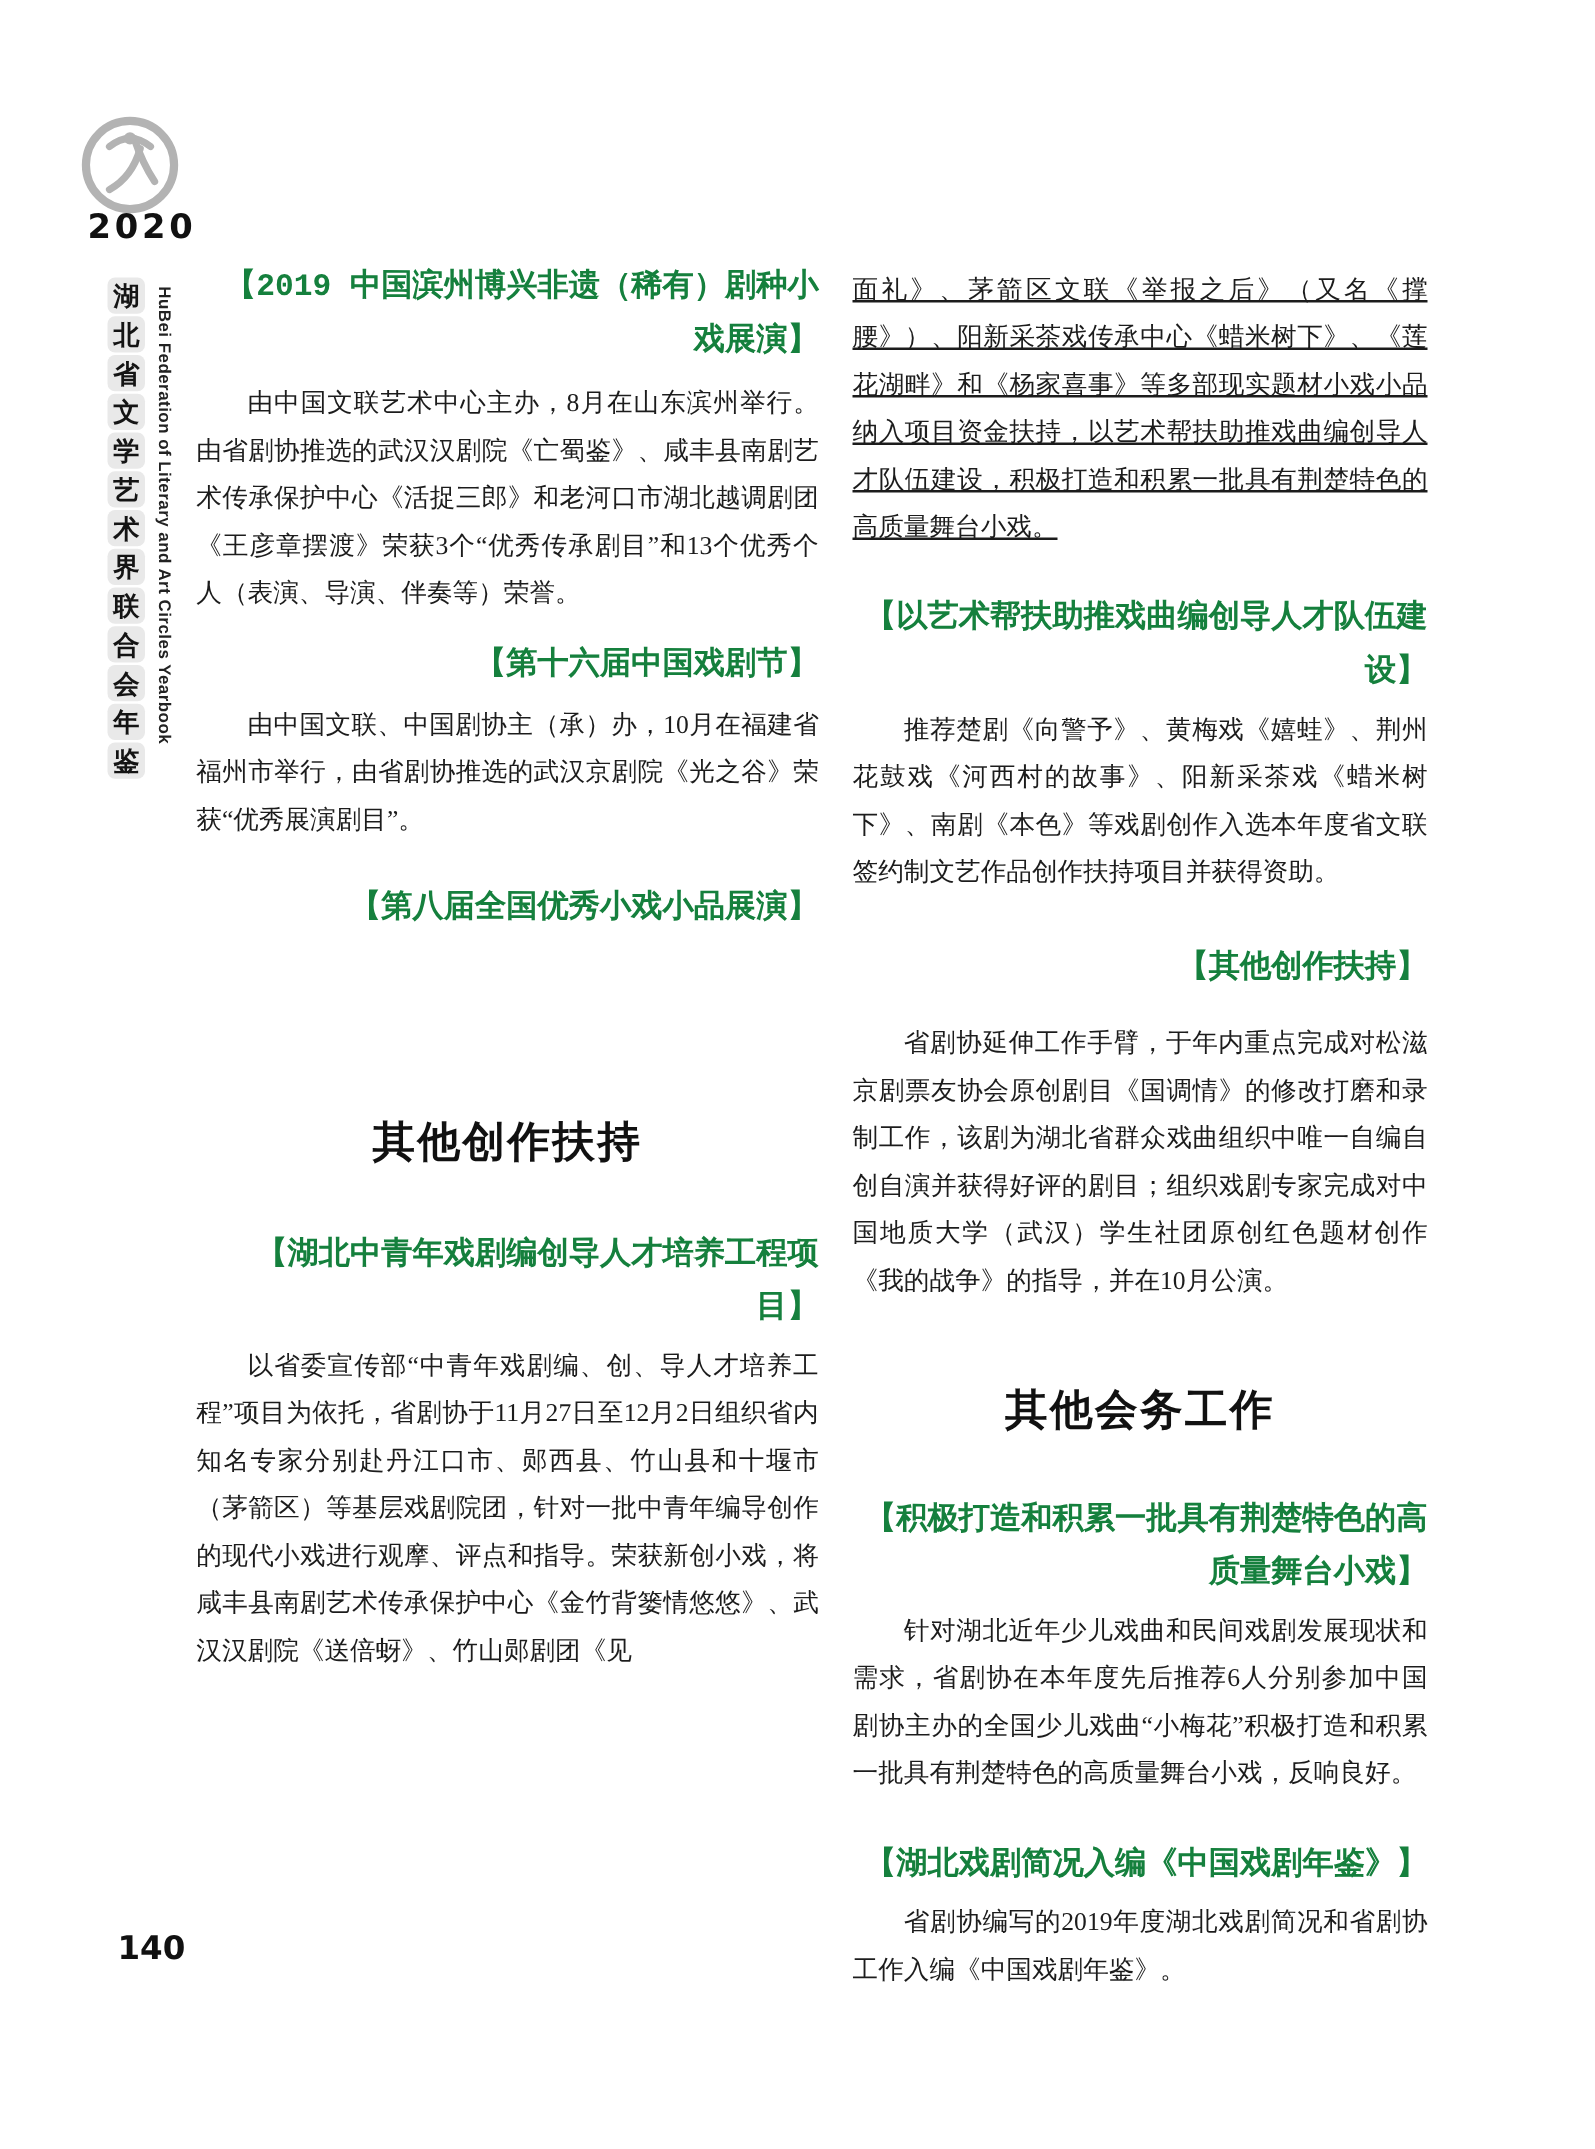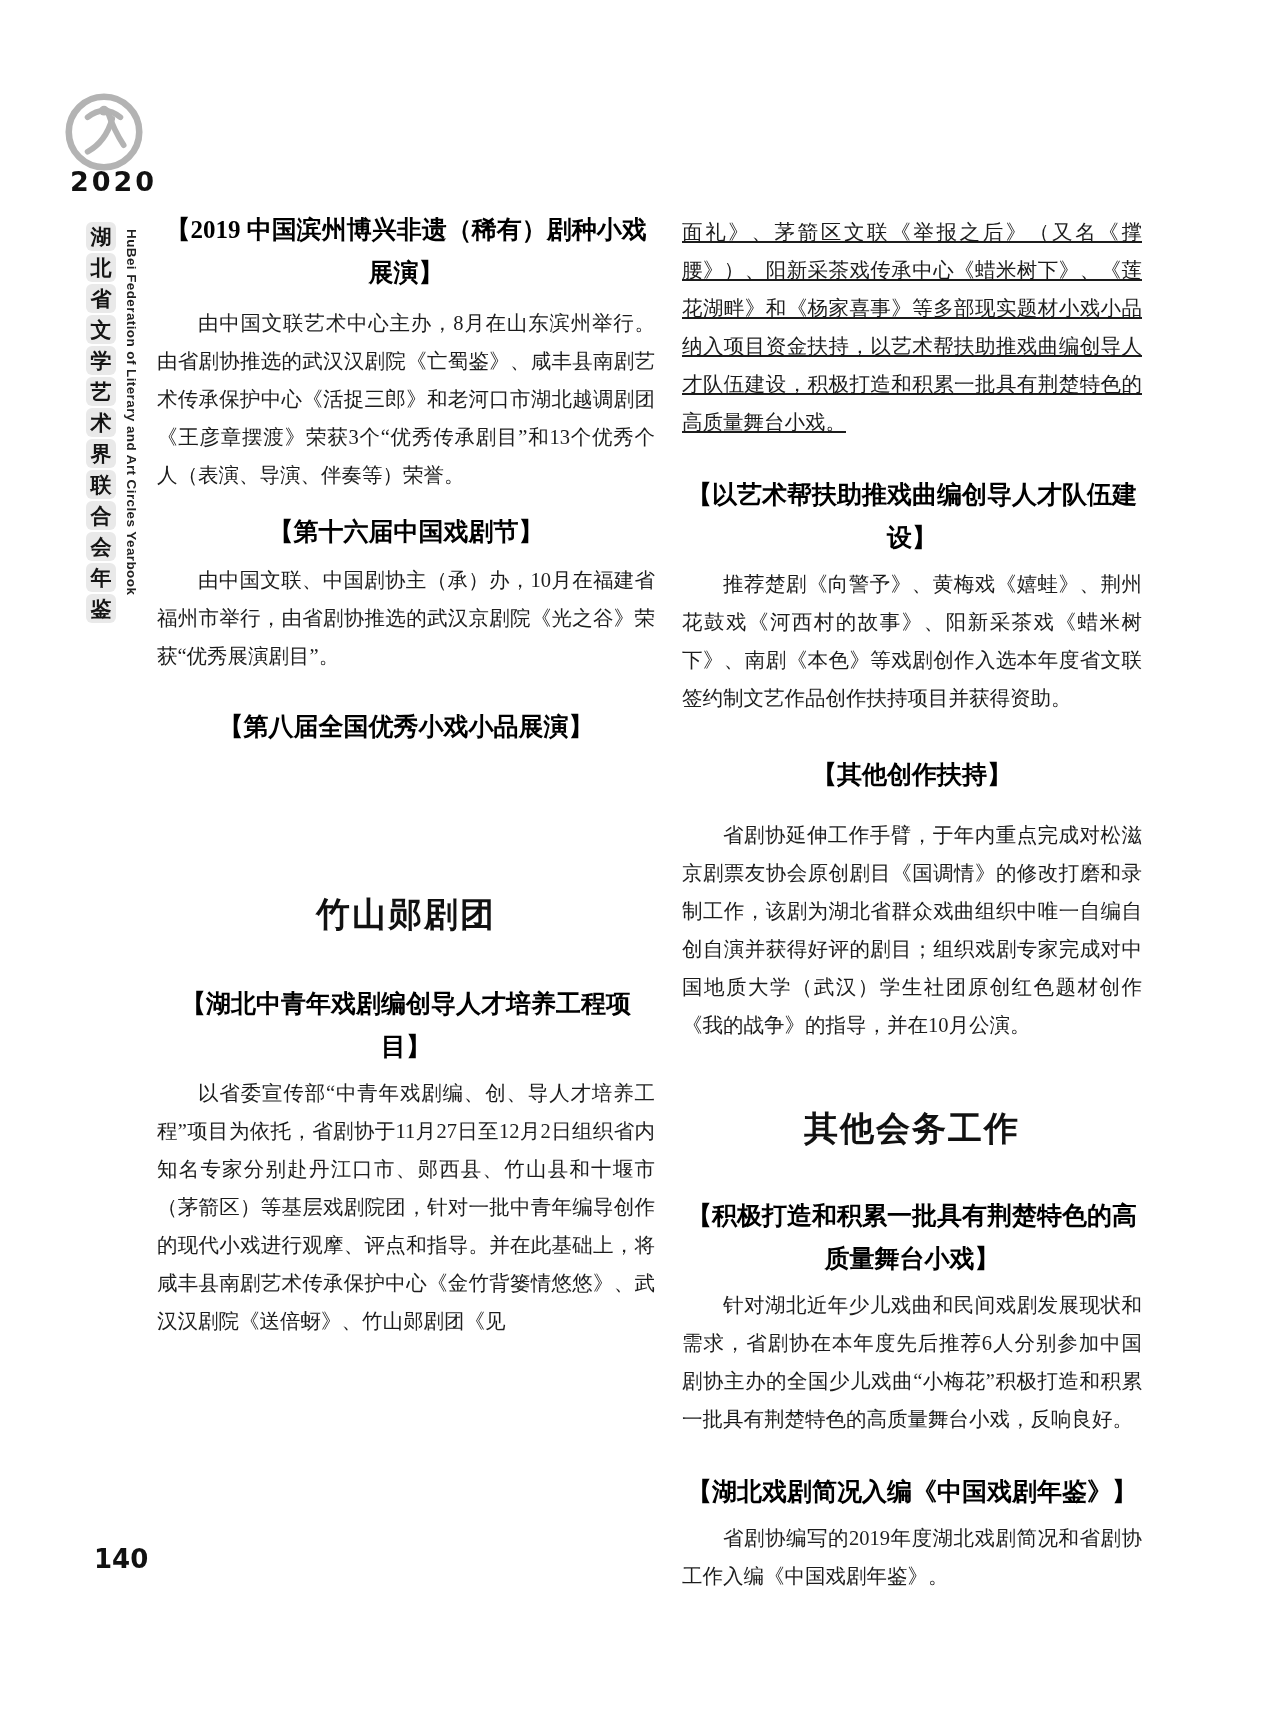--- a/index.html
+++ b/index.html
@@ -27,22 +27,22 @@
     position:absolute; left:139px; top:229px; transform-origin:0 0; transform:rotate(90deg);
     font-family:"Liberation Sans", sans-serif; font-weight:bold; font-size:13.5px;
     letter-spacing:0.4px; color:#222; white-space:nowrap;
   }
 
   
   .col-left  { position:absolute; left:157px; top:208px; width:498px; }
   .col-right { position:absolute; left:682px; top:213px; width:460px; }
 
   .entry-heading {
-    margin:0; font-family:Liberation Serif, serif; font-weight:bold;
-    font-size:25px; line-height:43px; color:#000000; text-align:center;
+    margin:0; font-family:Liberation Mono, monospace; font-weight:bold;
+    font-size:25px; line-height:43px; color:#15803d; text-align:right;
   }
   .body-para {
     margin:0; font-size:20.5px; line-height:38px; text-align:justify;
     text-indent:2em; color:#1c1c1c;
   }
   .body-para.no-indent { text-indent:0;text-decoration:underline; }
   .section-title {
     margin:0; font-family:"Liberation Sans", sans-serif; font-weight:bold;
     font-size:34px; line-height:48px; text-align:center; letter-spacing:2px; color:#111;
   }
@@ -85,24 +85,24 @@
 
   <div class="col-left">
     <h2 class="entry-heading">【2019 中国滨州博兴非遗（稀有）剧种小戏展演】</h2>
     <p class="body-para" style="margin-top:10px">由中国文联艺术中心主办，8月在山东滨州举行。由省剧协推选的武汉汉剧院《亡蜀鉴》、咸丰县南剧艺术传承保护中心《活捉三郎》和老河口市湖北越调剧团《王彦章摆渡》荣获3个“优秀传承剧目”和13个优秀个人（表演、导演、伴奏等）荣誉。</p>
 
     <h2 class="entry-heading" style="margin-top:16px">【第十六届中国戏剧节】</h2>
     <p class="body-para" style="margin-top:8px">由中国文联、中国剧协主（承）办，10月在福建省福州市举行，由省剧协推选的武汉京剧院《光之谷》荣获“优秀展演剧目”。</p>
 
     <h2 class="entry-heading" style="margin-top:30px">【第八届全国优秀小戏小品展演】</h2>
 
-    <h1 class="section-title" style="margin-top:142px">竹山郧剧团</h1>
+    <h1 class="section-title" style="margin-top:142px">其他创作扶持</h1>
 
     <h2 class="entry-heading" style="margin-top:44px">【湖北中青年戏剧编创导人才培养工程项目】</h2>
-    <p class="body-para" style="margin-top:6px">以省委宣传部“中青年戏剧编、创、导人才培养工程”项目为依托，省剧协于11月27日至12月2日组织省内知名专家分别赴丹江口市、郧西县、竹山县和十堰市（茅箭区）等基层戏剧院团，针对一批中青年编导创作的现代小戏进行观摩、评点和指导。并在此基础上，将咸丰县南剧艺术传承保护中心《金竹背篓情悠悠》、武汉汉剧院《送倍蚜》、竹山郧剧团《见</p>
+    <p class="body-para" style="margin-top:6px">以省委宣传部“中青年戏剧编、创、导人才培养工程”项目为依托，省剧协于11月27日至12月2日组织省内知名专家分别赴丹江口市、郧西县、竹山县和十堰市（茅箭区）等基层戏剧院团，针对一批中青年编导创作的现代小戏进行观摩、评点和指导。荣获新创小戏，将咸丰县南剧艺术传承保护中心《金竹背篓情悠悠》、武汉汉剧院《送倍蚜》、竹山郧剧团《见</p>
   </div>
 
   <div class="col-right">
     <p class="body-para no-indent">面礼》、茅箭区文联《举报之后》（又名《撑腰》）、阳新采茶戏传承中心《蜡米树下》、《莲花湖畔》和《杨家喜事》等多部现实题材小戏小品纳入项目资金扶持，以艺术帮扶助推戏曲编创导人才队伍建设，积极打造和积累一批具有荆楚特色的高质量舞台小戏。</p>
 
     <h2 class="entry-heading" style="margin-top:32px">【以艺术帮扶助推戏曲编创导人才队伍建设】</h2>
     <p class="body-para" style="margin-top:6px">推荐楚剧《向警予》、黄梅戏《嬉蛙》、荆州花鼓戏《河西村的故事》、阳新采茶戏《蜡米树下》、南剧《本色》等戏剧创作入选本年度省文联签约制文艺作品创作扶持项目并获得资助。</p>
 
     <h2 class="entry-heading" style="margin-top:36px">【其他创作扶持】</h2>
     <p class="body-para" style="margin-top:20px">省剧协延伸工作手臂，于年内重点完成对松滋京剧票友协会原创剧目《国调情》的修改打磨和录制工作，该剧为湖北省群众戏曲组织中唯一自编自创自演并获得好评的剧目；组织戏剧专家完成对中国地质大学（武汉）学生社团原创红色题材创作《我的战争》的指导，并在10月公演。</p>

